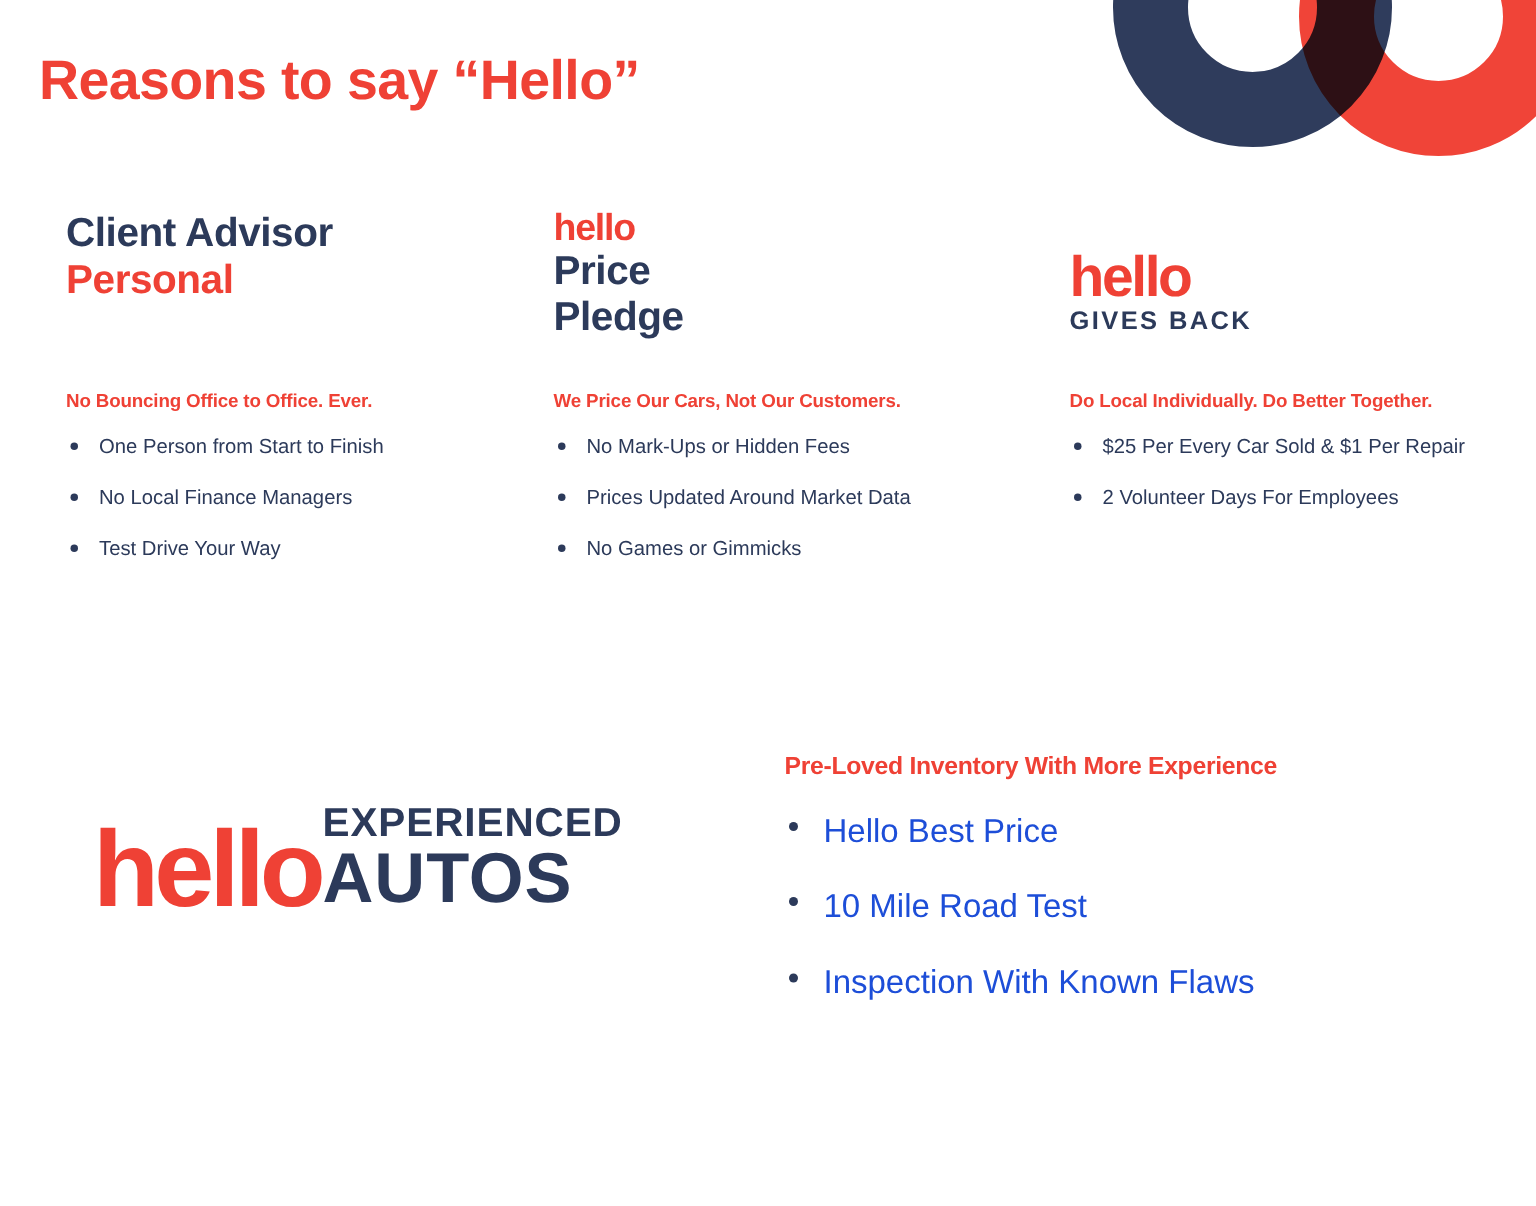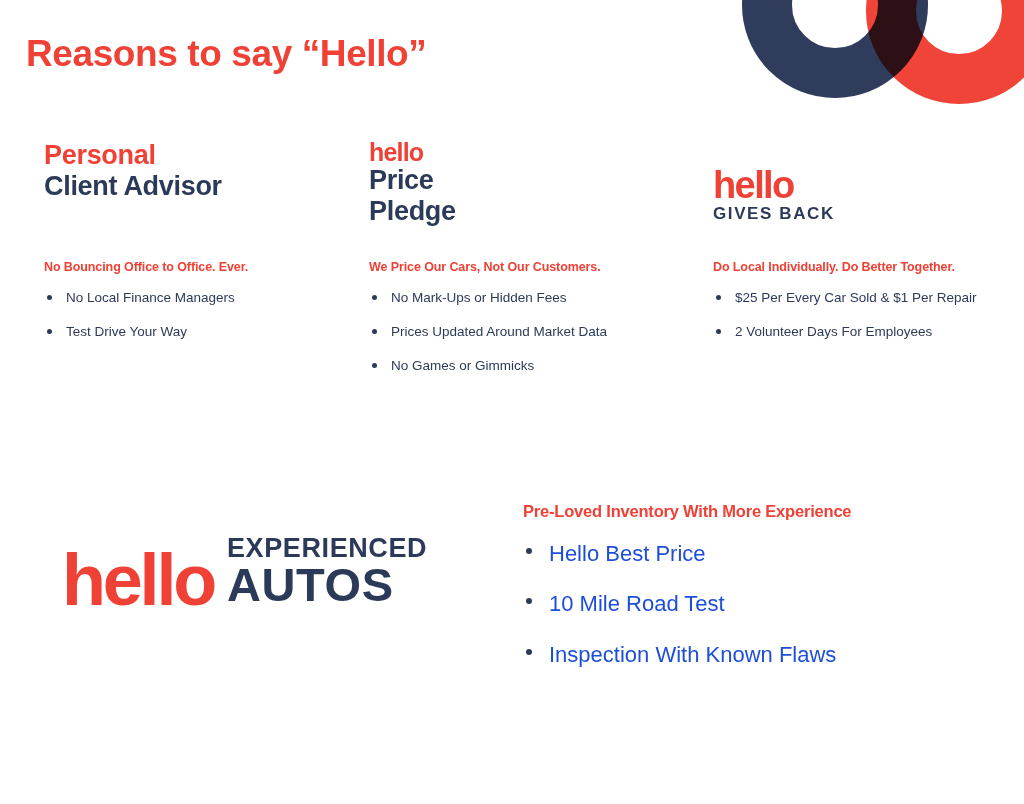--- a/index.html
+++ b/index.html
@@ -179,21 +179,21 @@
     font-size: 72px;
     font-weight: bold;
     color: #ef4135;
     letter-spacing: -3.2px;
     line-height: 0.78;
   }
   .brand-stack {
     display: flex;
     flex-direction: column;
     align-items: flex-start;
-    margin-left: 13px;
+    margin-left: 1px;
     padding-bottom: 2px;
   }
   .brand-experienced {
     font-size: 27px;
     font-weight: bold;
     color: #2c3a5a;
     letter-spacing: 0.6px;
     line-height: 1.0;
   }
   .brand-autos {
@@ -252,25 +252,26 @@
     <div class="ring ring-navy"></div>
     <div class="ring ring-red"></div>
   </div>
 
   <div class="page-title">Reasons to say “Hello”</div>
 
   <div class="columns">
 
     <div class="col col-1">
       <div class="col-head">
+        <span class="head-line head-navy">Client Advisor</span>
         <span class="head-line head-red">Personal</span>
-        <span class="head-line head-navy">Client Advisor</span>
       </div>
       <div class="col-sub">No Bouncing Office to Office. Ever.</div>
       <ul class="col-list">
+        <li><span class="bullet"></span><span>One Person from Start to Finish</span></li>
         <li><span class="bullet"></span><span>No Local Finance Managers</span></li>
         <li><span class="bullet"></span><span>Test Drive Your Way</span></li>
       </ul>
     </div>
 
     <div class="col col-2">
       <div class="col-head">
         <span class="wordmark-hello">hello</span>
         <span class="head-line head-navy">Price</span>
         <span class="head-line head-navy">Pledge</span>

